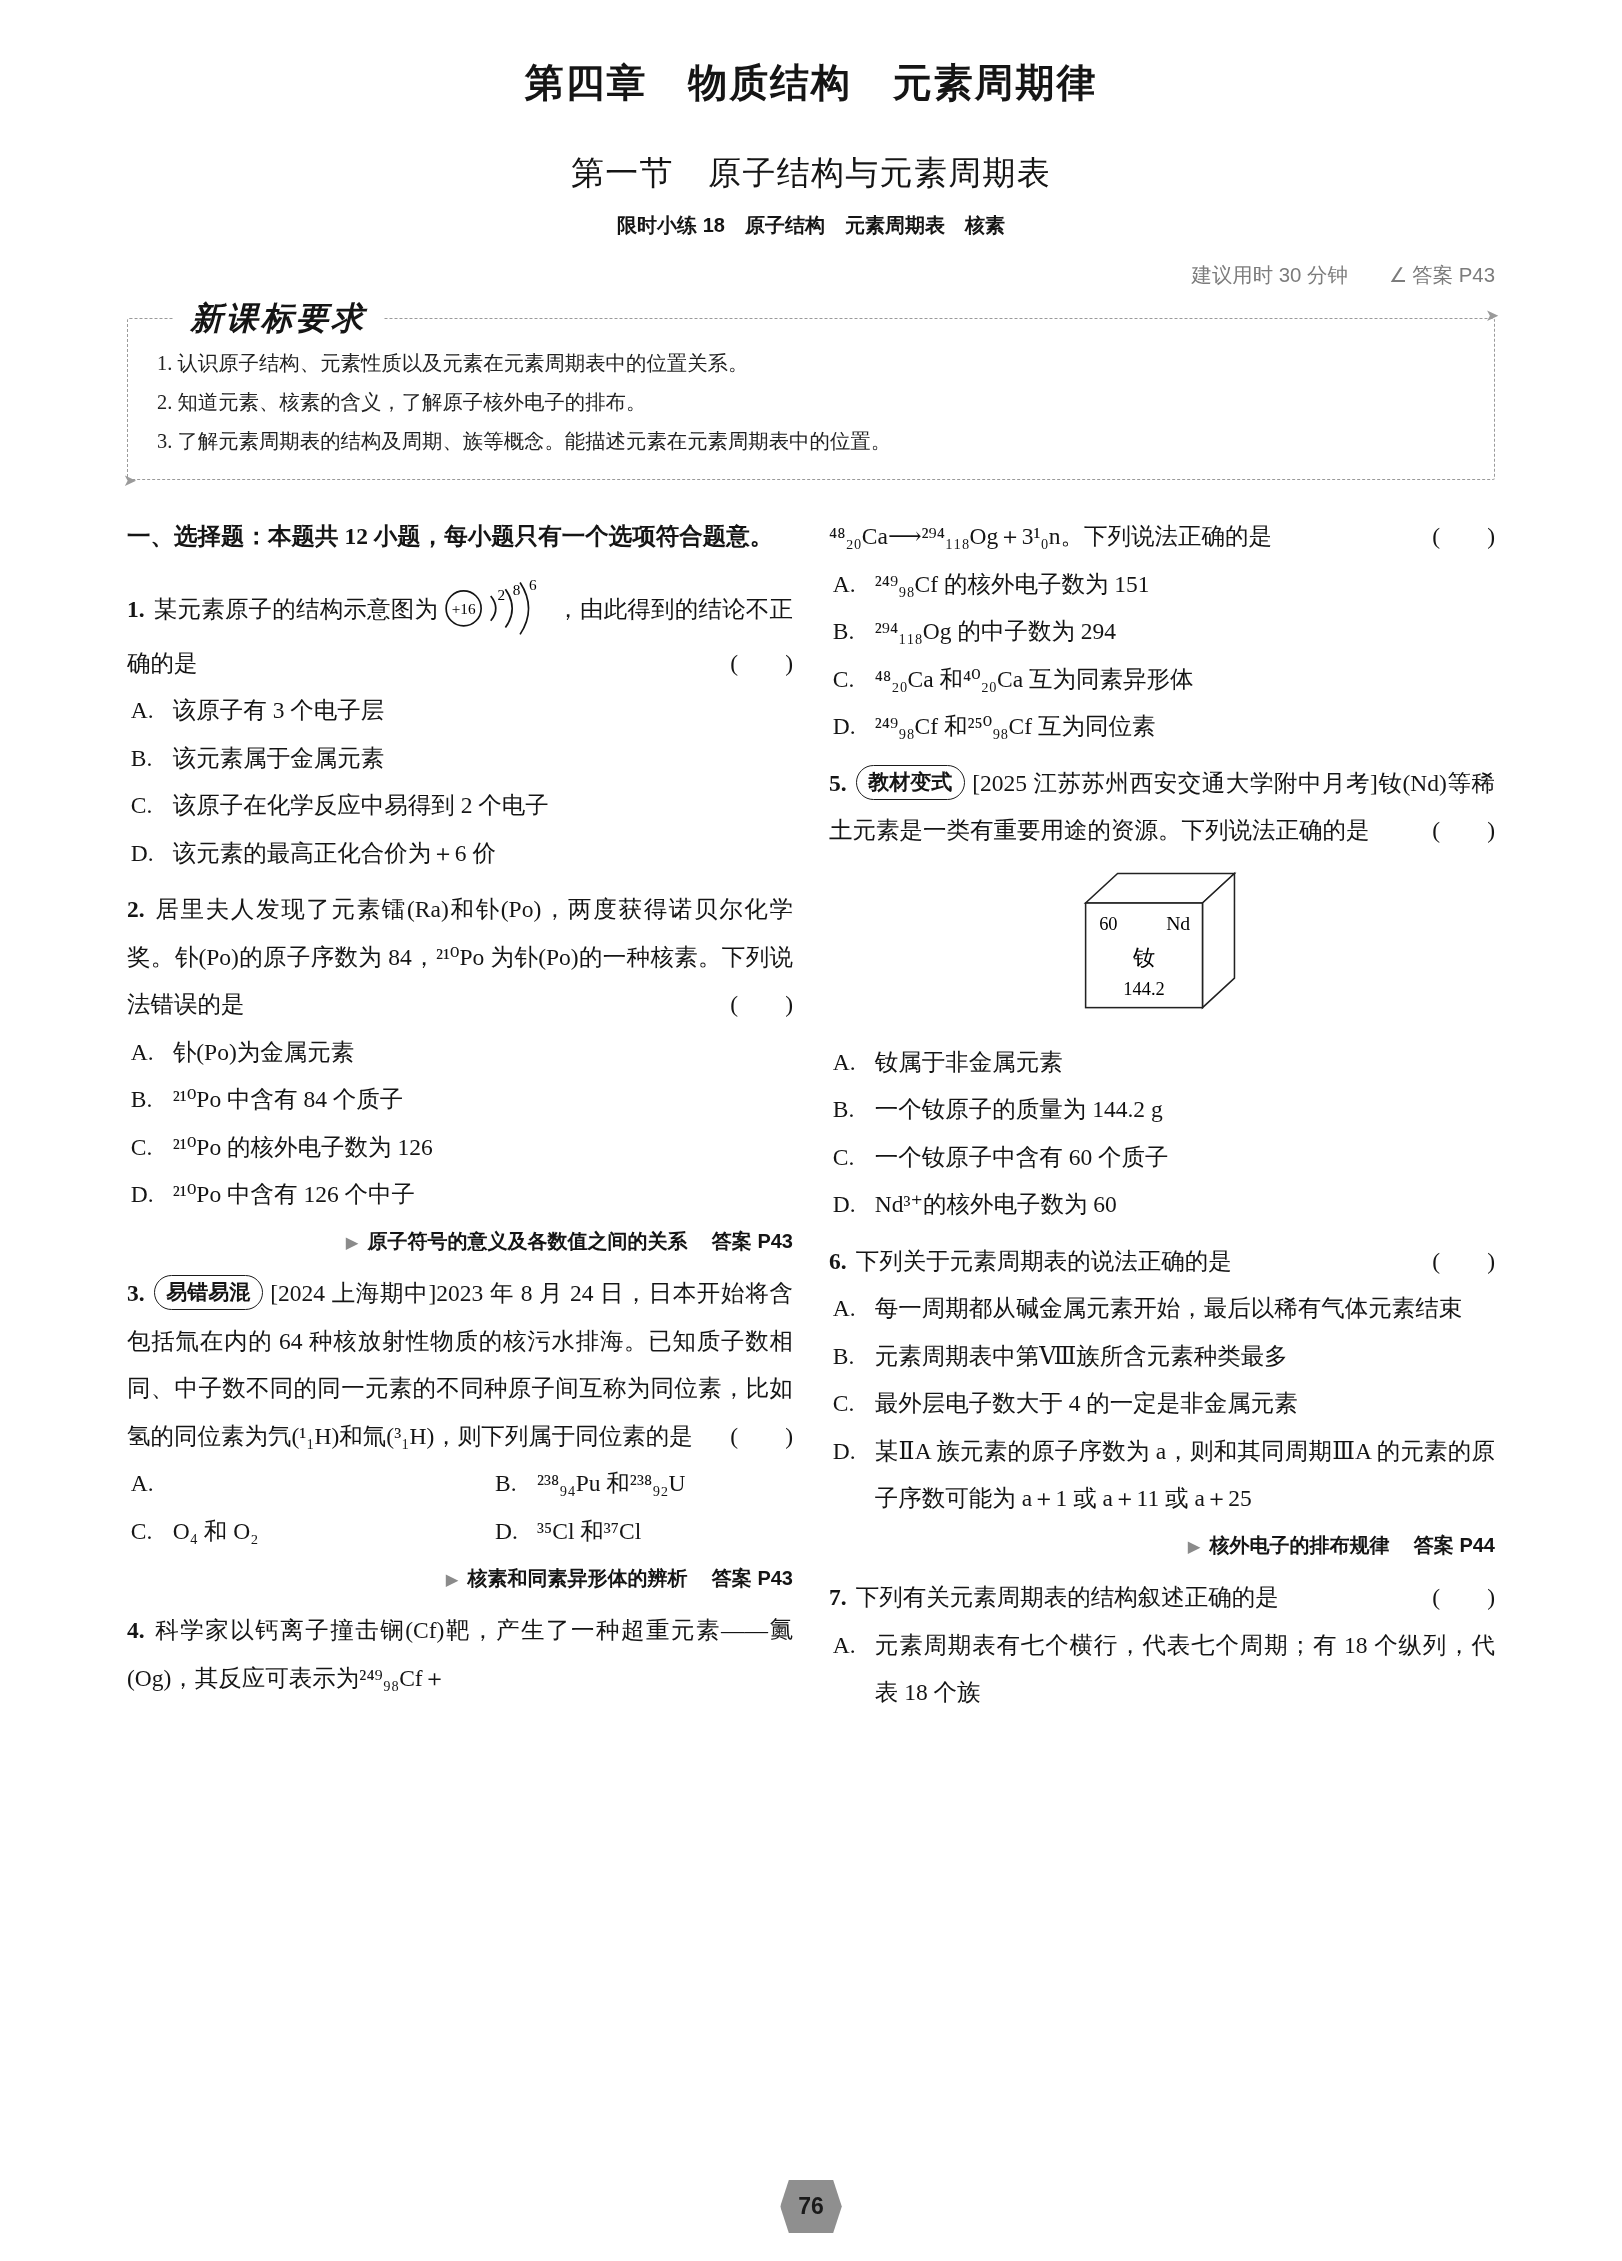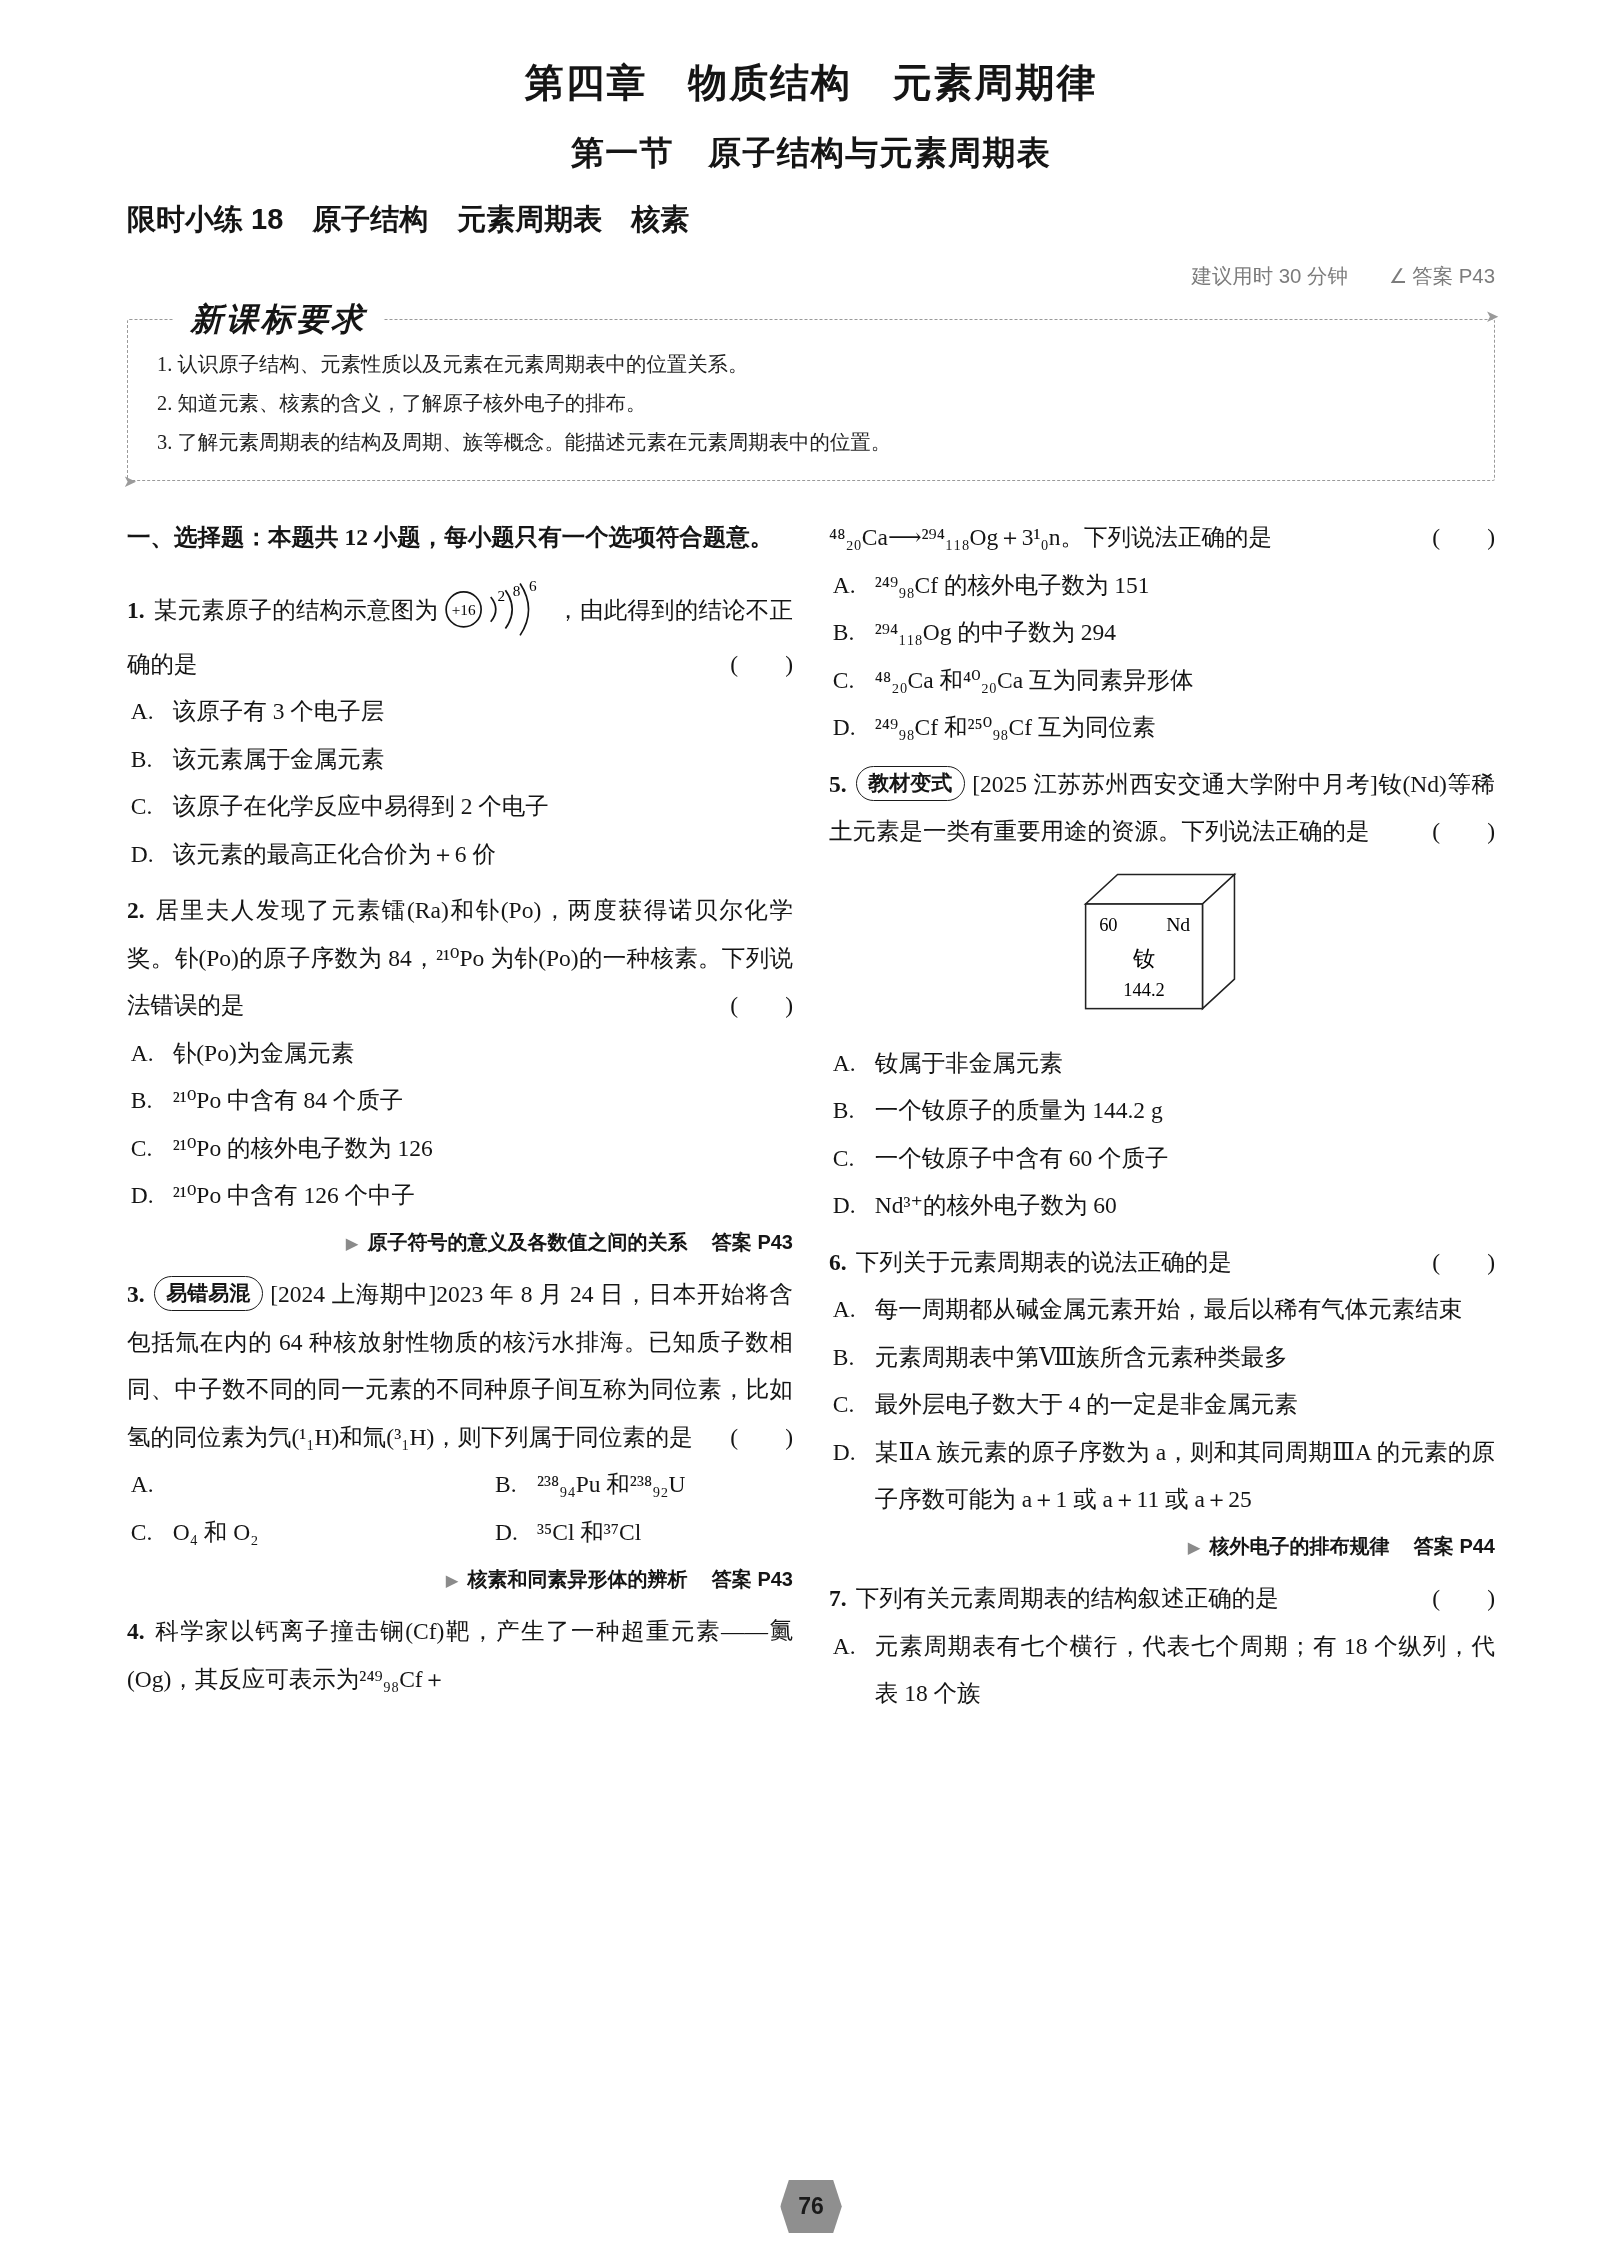--- a/index.html
+++ b/index.html
@@ -5,22 +5,22 @@
   * { margin:0; padding:0; box-sizing:border-box; }
   html,body { background:#ffffff; }
   body {
     width:1622px; height:2261px; position:relative;
     color:#151515;
     font-family:"Liberation Serif","DejaVu Serif",serif;
   }
   .page { padding:56px 127px 0; }
 
   .chapter-title { text-align:center; font-size:39px; font-weight:700; letter-spacing:1.9px; }
-  .section-title { text-align:center; font-size:33px; font-weight:700; margin-top:21px; letter-spacing:1.3px; }
-  .practice-title { font-size:29px; font-weight:700; margin-top:24px;
+  .section-title { text-align:center; font-size:33px; font-weight:400; margin-top:41px; letter-spacing:1.3px; }
+  .practice-title { text-align:center; font-size:20px; font-weight:700; margin-top:16px;
     font-family:"Liberation Sans","DejaVu Sans",sans-serif; }
   .meta-line { display:flex; justify-content:flex-end; align-items:center; gap:41px;
     margin-top:21.6px; color:#7c7c7c; font-size:20.4px;
     font-family:"Liberation Sans","DejaVu Sans",sans-serif; }
   .meta-line .angle { margin-right:5.1px; color:#7c7c7c; }
 
   .req-box { position:relative; border:1.9px dashed #9a9a9a; border-radius:2.5px;
     margin-top:29px; padding:25.5px 29px 19px; }
   .req-label { position:absolute; top:-21.6px; left:46px; background:#ffffff;
     padding:0 16.5px; font-size:32px; font-weight:700; font-style:italic; letter-spacing:3.2px; }

